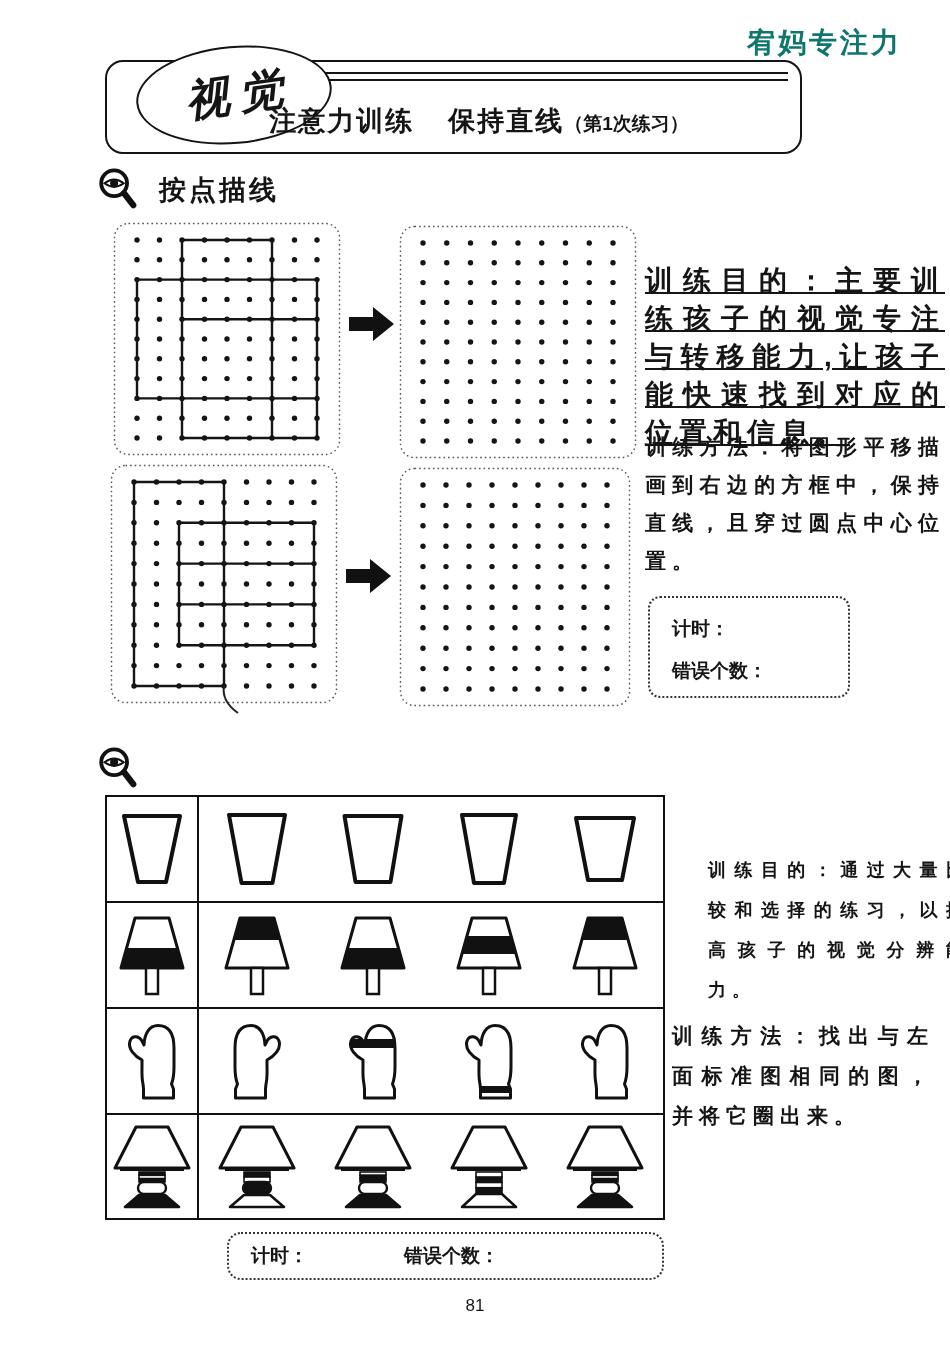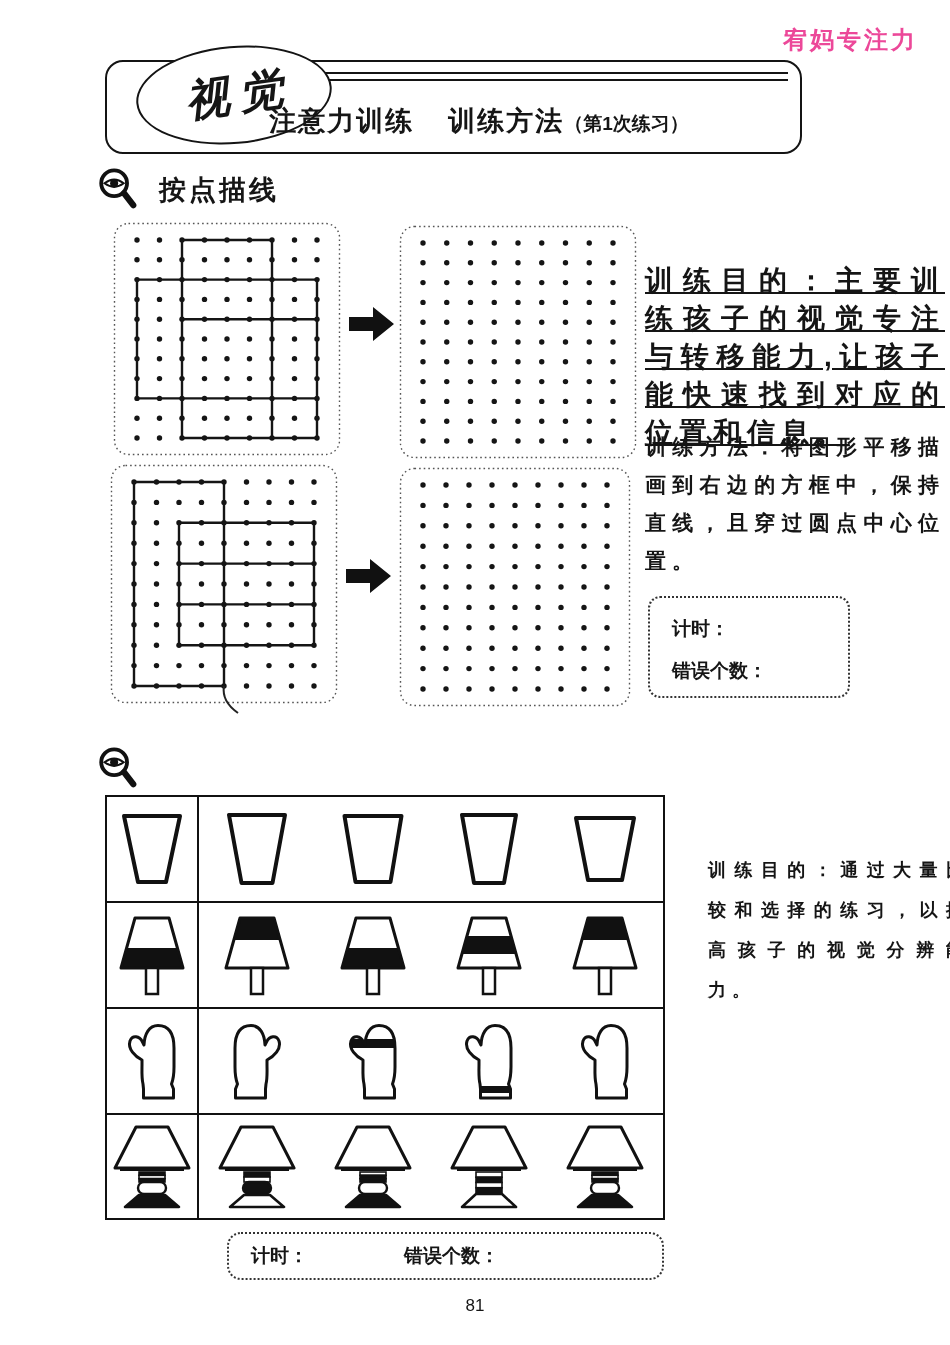--- a/index.html
+++ b/index.html
@@ -4,21 +4,21 @@
 <style>
   html,body{margin:0;padding:0;background:#e8e8e8;}
   .page{
     position:relative;width:950px;height:1345px;background:#ffffff;
     margin:0 auto;overflow:hidden;
     font-family:"Liberation Sans","DejaVu Sans",sans-serif;color:#151515;
   }
   .abs{position:absolute;}
 
   
-  .watermark{top:24px;right:32px;font-size:24px;font-weight:700;color:#ec4899;letter-spacing:3px;}
+  .watermark{top:24px;right:48px;font-size:28px;font-weight:700;color:#0f766e;letter-spacing:3px;}
 
   
   .header-box{left:105px;top:60px;width:693px;height:90px;border:2.5px solid #141414;border-radius:18px;background:#fff;}
   .header-dbl{left:320px;top:72px;width:468px;height:5px;border-top:2px solid #141414;border-bottom:2px solid #141414;}
   .badge-oval{
     left:136px;top:46px;width:192px;height:94px;border:2.5px solid #141414;border-radius:50%;
     background:#fff;transform:rotate(-5deg);display:flex;align-items:center;justify-content:center;
   }
   .badge-oval span{
     font-family:"DejaVu Serif","Liberation Serif",serif;font-style:italic;font-weight:700;
@@ -75,21 +75,21 @@
 <div class="page">
 
   <div class="abs watermark">宥妈专注力</div>
 
   <div class="abs header-box"></div>
   <div class="abs header-dbl"></div>
   <div class="abs badge-oval">
     <span>视觉</span>
   </div>
   <div class="abs header-title">
-    <span class="t1">注意力训练</span><span class="gap"></span><span class="t1">训练方法</span><span class="t3">（第1次练习）</span>
+    <span class="t1">注意力训练</span><span class="gap"></span><span class="t1">保持直线</span><span class="t3">（第1次练习）</span>
   </div>
 
   <div class="abs sec-header sec1-header">
     <span>
       <svg viewBox="0 0 46 46" width="44" height="44">
         <circle cx="20" cy="18" r="13.5" fill="#fff" stroke="#111" stroke-width="4"></circle>
         <path d="M10,18 Q20,10.5 30,18 Q20,25.5 10,18 Z" fill="#fff" stroke="#111" stroke-width="2.2"></path>
         <circle cx="20" cy="18" r="4.2" fill="#111"></circle>
         <line x1="30.5" y1="28.5" x2="40" y2="41" stroke="#111" stroke-width="6.5" stroke-linecap="round"></line>
       </svg>
@@ -762,20 +762,23 @@
               <polygon points="27,72 53,72 67,84 13,84" fill="#111" stroke="#111" stroke-width="2.6" stroke-linejoin="round"></polygon>
             </svg>
           </div>
         </div>
       </div>
   </div>
 
   <div class="abs para p3">
     <span>训练目的：</span><span>通过大量比较和选择的练习，以提高孩子的视觉分辨能力。</span>
   </div>
+  <div class="abs para p4">
+    <span>训练方法：</span><span>找出与左面标准图相同的图，并将它圈出来。</span>
+  </div>
 
   <div class="abs info-box2">
     <span class="lbl1">计时：</span>
     <span class="lbl2">错误个数：</span>
   </div>
 
   <div class="abs page-num">81</div>
 
 </div>
 

